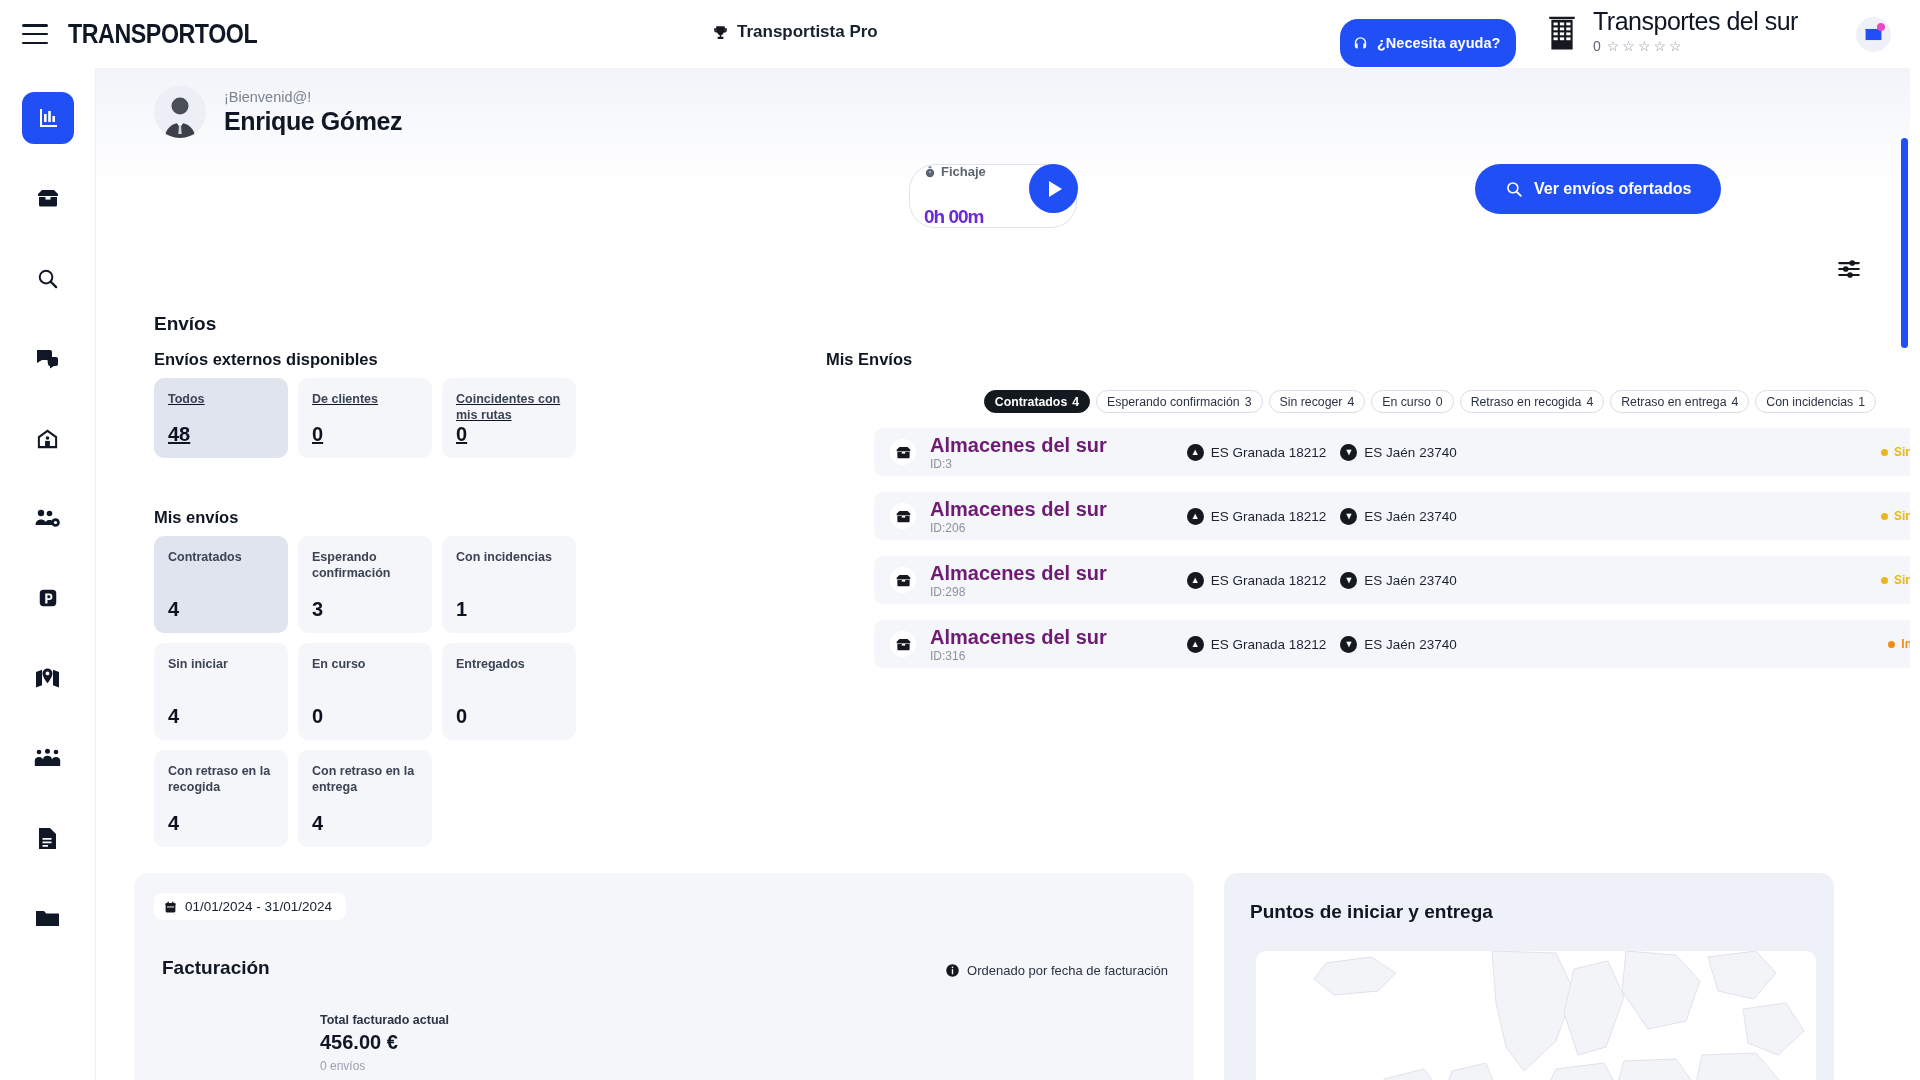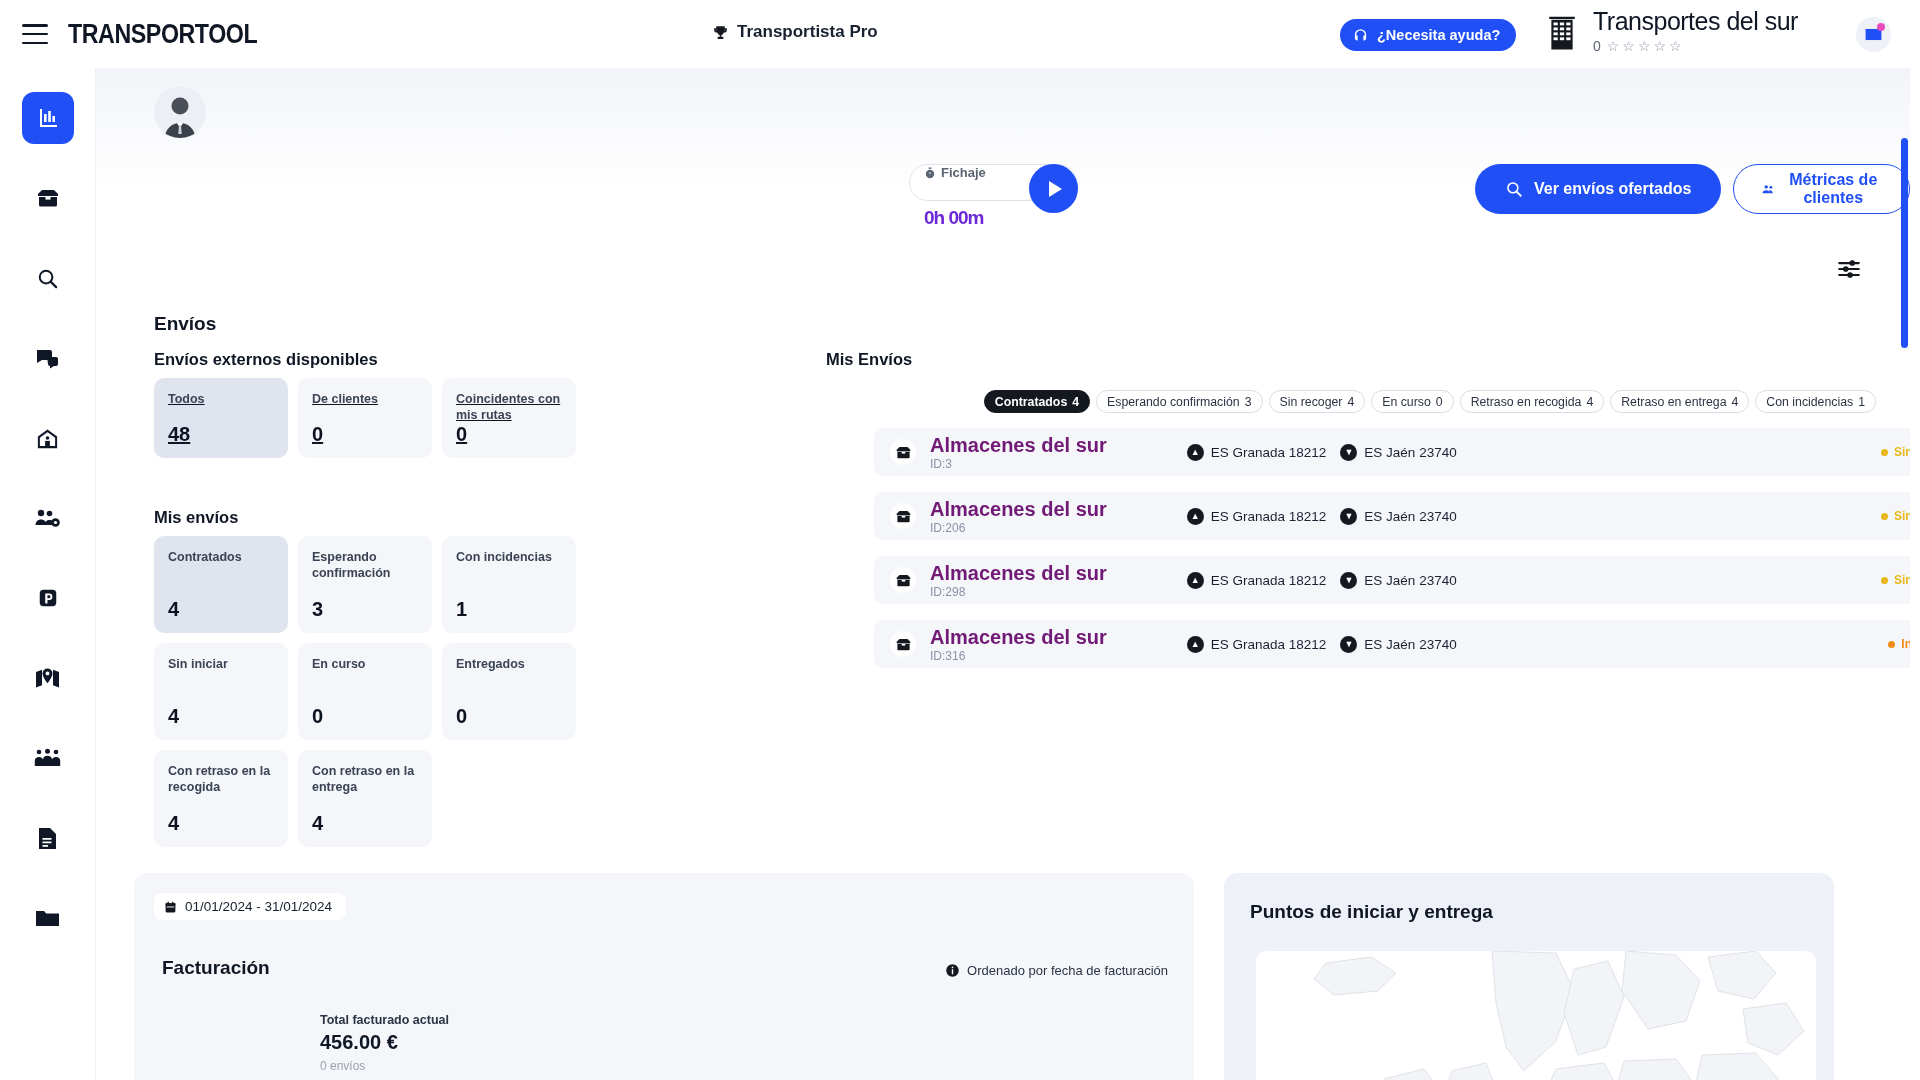--- a/index.html
+++ b/index.html
@@ -23,21 +23,21 @@
     margin-left: 20px; font-size: 27px; font-weight: 900; letter-spacing: -0.5px;
     font-stretch: condensed; transform: scaleX(0.86); transform-origin: left center;
   }
   .pro-badge {
     position: absolute; left: 712px; top: 22px;
     display: flex; align-items: center; gap: 8px;
     font-size: 17px; font-weight: 600; color: #17212f;
   }
   .help-btn {
     position: absolute; left: 1340px; top: 19px;
-    height: 32px; padding: 0 16px 0 12px; border-radius: 18px;
+    height: 48px; padding: 0 16px 0 12px; border-radius: 18px;
     background: #1f4ff5; color: #fff; font-size: 14.5px; font-weight: 700;
     display: flex; align-items: center; gap: 8px; border: none; cursor: pointer;
   }
   .company {
     position: absolute; left: 1545px; top: 8px;
     display: flex; align-items: center; gap: 14px;
   }
   .company-name { font-size: 25px; font-weight: 400; letter-spacing: -0.5px; line-height: 1.1; }
   .company-rating { font-size: 14px; color: #5b6472; display:flex; align-items:center; gap:6px; margin-top:2px; }
   .stars { letter-spacing: 3px; color: #8a93a3; font-size: 14px; }
@@ -73,23 +73,23 @@
     background:#1f4ff5; border-radius:4px; z-index:30;
   }
 
   
   .welcome { position:absolute; left:58px; top:18px; display:flex; align-items:center; gap:18px; }
   .avatar-lg { width:52px; height:52px; border-radius:50%; background:#eceff5; display:flex; align-items:flex-end; justify-content:center; overflow:hidden; }
   .welcome-sub { font-size:14.5px; color:#7a838f; margin-bottom:2px; }
   .welcome-name { font-size:25px; font-weight:800; letter-spacing:-0.4px; }
 
   .fichaje {
-    position:absolute; left:813px; top:96px; height:37px; width:168px;
+    position:absolute; left:813px; top:96px; height:64px; width:168px;
     border:1px solid #dfe3ec; border-radius:26px; background:#fff;
-    display:flex; padding-left:14px;
+    display:flex; align-items:center; padding-left:14px;
   }
   .fichaje-label { font-size:13px; color:#5b6472; font-weight:600; display:flex; align-items:center; gap:5px; }
   .fichaje-time { font-size:19px; font-weight:800; color:#6d28d9; font-family:Liberation Sans, sans-serif; letter-spacing:-1px;margin-top:27px; }
   .fichaje-play {
     position:absolute; right:-2px; top:-1px; width:49px; height:49px; border-radius:50%;
     background:#1f4ff5; display:flex; align-items:center; justify-content:center; cursor:pointer;
   }
   .play-tri { width:0;height:0;border-left:13px solid #fff;border-top:8px solid transparent;border-bottom:8px solid transparent; margin-left:4px; }
 
   .btn-primary {
@@ -317,20 +317,24 @@
 
   <div class="welcome">
     <div class="avatar-lg">
       <svg width="46" height="46" viewBox="0 0 46 46">
         <circle cx="23" cy="14" r="8.5" fill="#4a4f57"></circle>
         <path fill="#3c4149" d="M8 46c0-9 6.8-15 15-15s15 6 15 15z"></path>
         <path fill="#fff" d="M20 31h6l-3 5z"></path>
         <path fill="#cfd3da" d="M22 33h2l0.7 9h-3.4z"></path>
       </svg>
     </div>
+    <div>
+      <div class="welcome-sub">¡Bienvenid@!</div>
+      <div class="welcome-name">Enrique Gómez</div>
+    </div>
   </div>
 
   <div class="fichaje">
     <div>
       <div class="fichaje-label">
         <svg width="12" height="12" viewBox="0 0 24 24">
           <rect x="9" y="1" width="6" height="2.6" fill="#5b6472"></rect>
           <circle cx="12" cy="14" r="8.4" fill="#5b6472"></circle>
             <path stroke="#fff" stroke-width="1.8" d="M12 10v4.2"></path>
         </svg>
@@ -344,28 +348,20 @@
   </div>
 
   <button class="btn-primary">
     <svg width="18" height="18" viewBox="0 0 24 24">
       <circle cx="10.5" cy="10.5" r="6.6" fill="none" stroke="#fff" stroke-width="2.1"></circle>
       <path stroke="#fff" stroke-width="2.4" stroke-linecap="round" d="M15.4 15.4L21 21"></path>
     </svg>
     <span>Ver envíos ofertados</span>
   </button>
 
-  <button class="btn-outline">
-    <svg width="20" height="17" viewBox="0 0 24 20">
-      <circle cx="8" cy="5" r="3.3" fill="#1f4ff5"></circle>
-        <circle cx="17" cy="5.8" r="2.7" fill="#1f4ff5"></circle>
-      <path fill="#1f4ff5" d="M1 17c0-3.6 3-5.8 7-5.8s7 2.2 7 5.8zM14.6 11.6c3.3 0 5.8 1.9 5.8 4.6v0.8h-5.2c0-2.1-.7-3.9-2-5.2z"></path>
-    </svg>
-    <span>Métricas de clientes</span>
-  </button>
 
   <div class="filter-icon-btn">
     <svg width="26" height="26" viewBox="0 0 24 24">
       <g stroke="#15181f" stroke-width="2" stroke-linecap="round">
           <path d="M3 6.5h18M3 12h18M3 17.5h18"></path>
         </g>
       <circle cx="15" cy="6.5" r="2.6" fill="#15181f"></circle>
         <circle cx="9" cy="12" r="2.6" fill="#15181f"></circle>
         <circle cx="13" cy="17.5" r="2.6" fill="#15181f"></circle>
     </svg>

